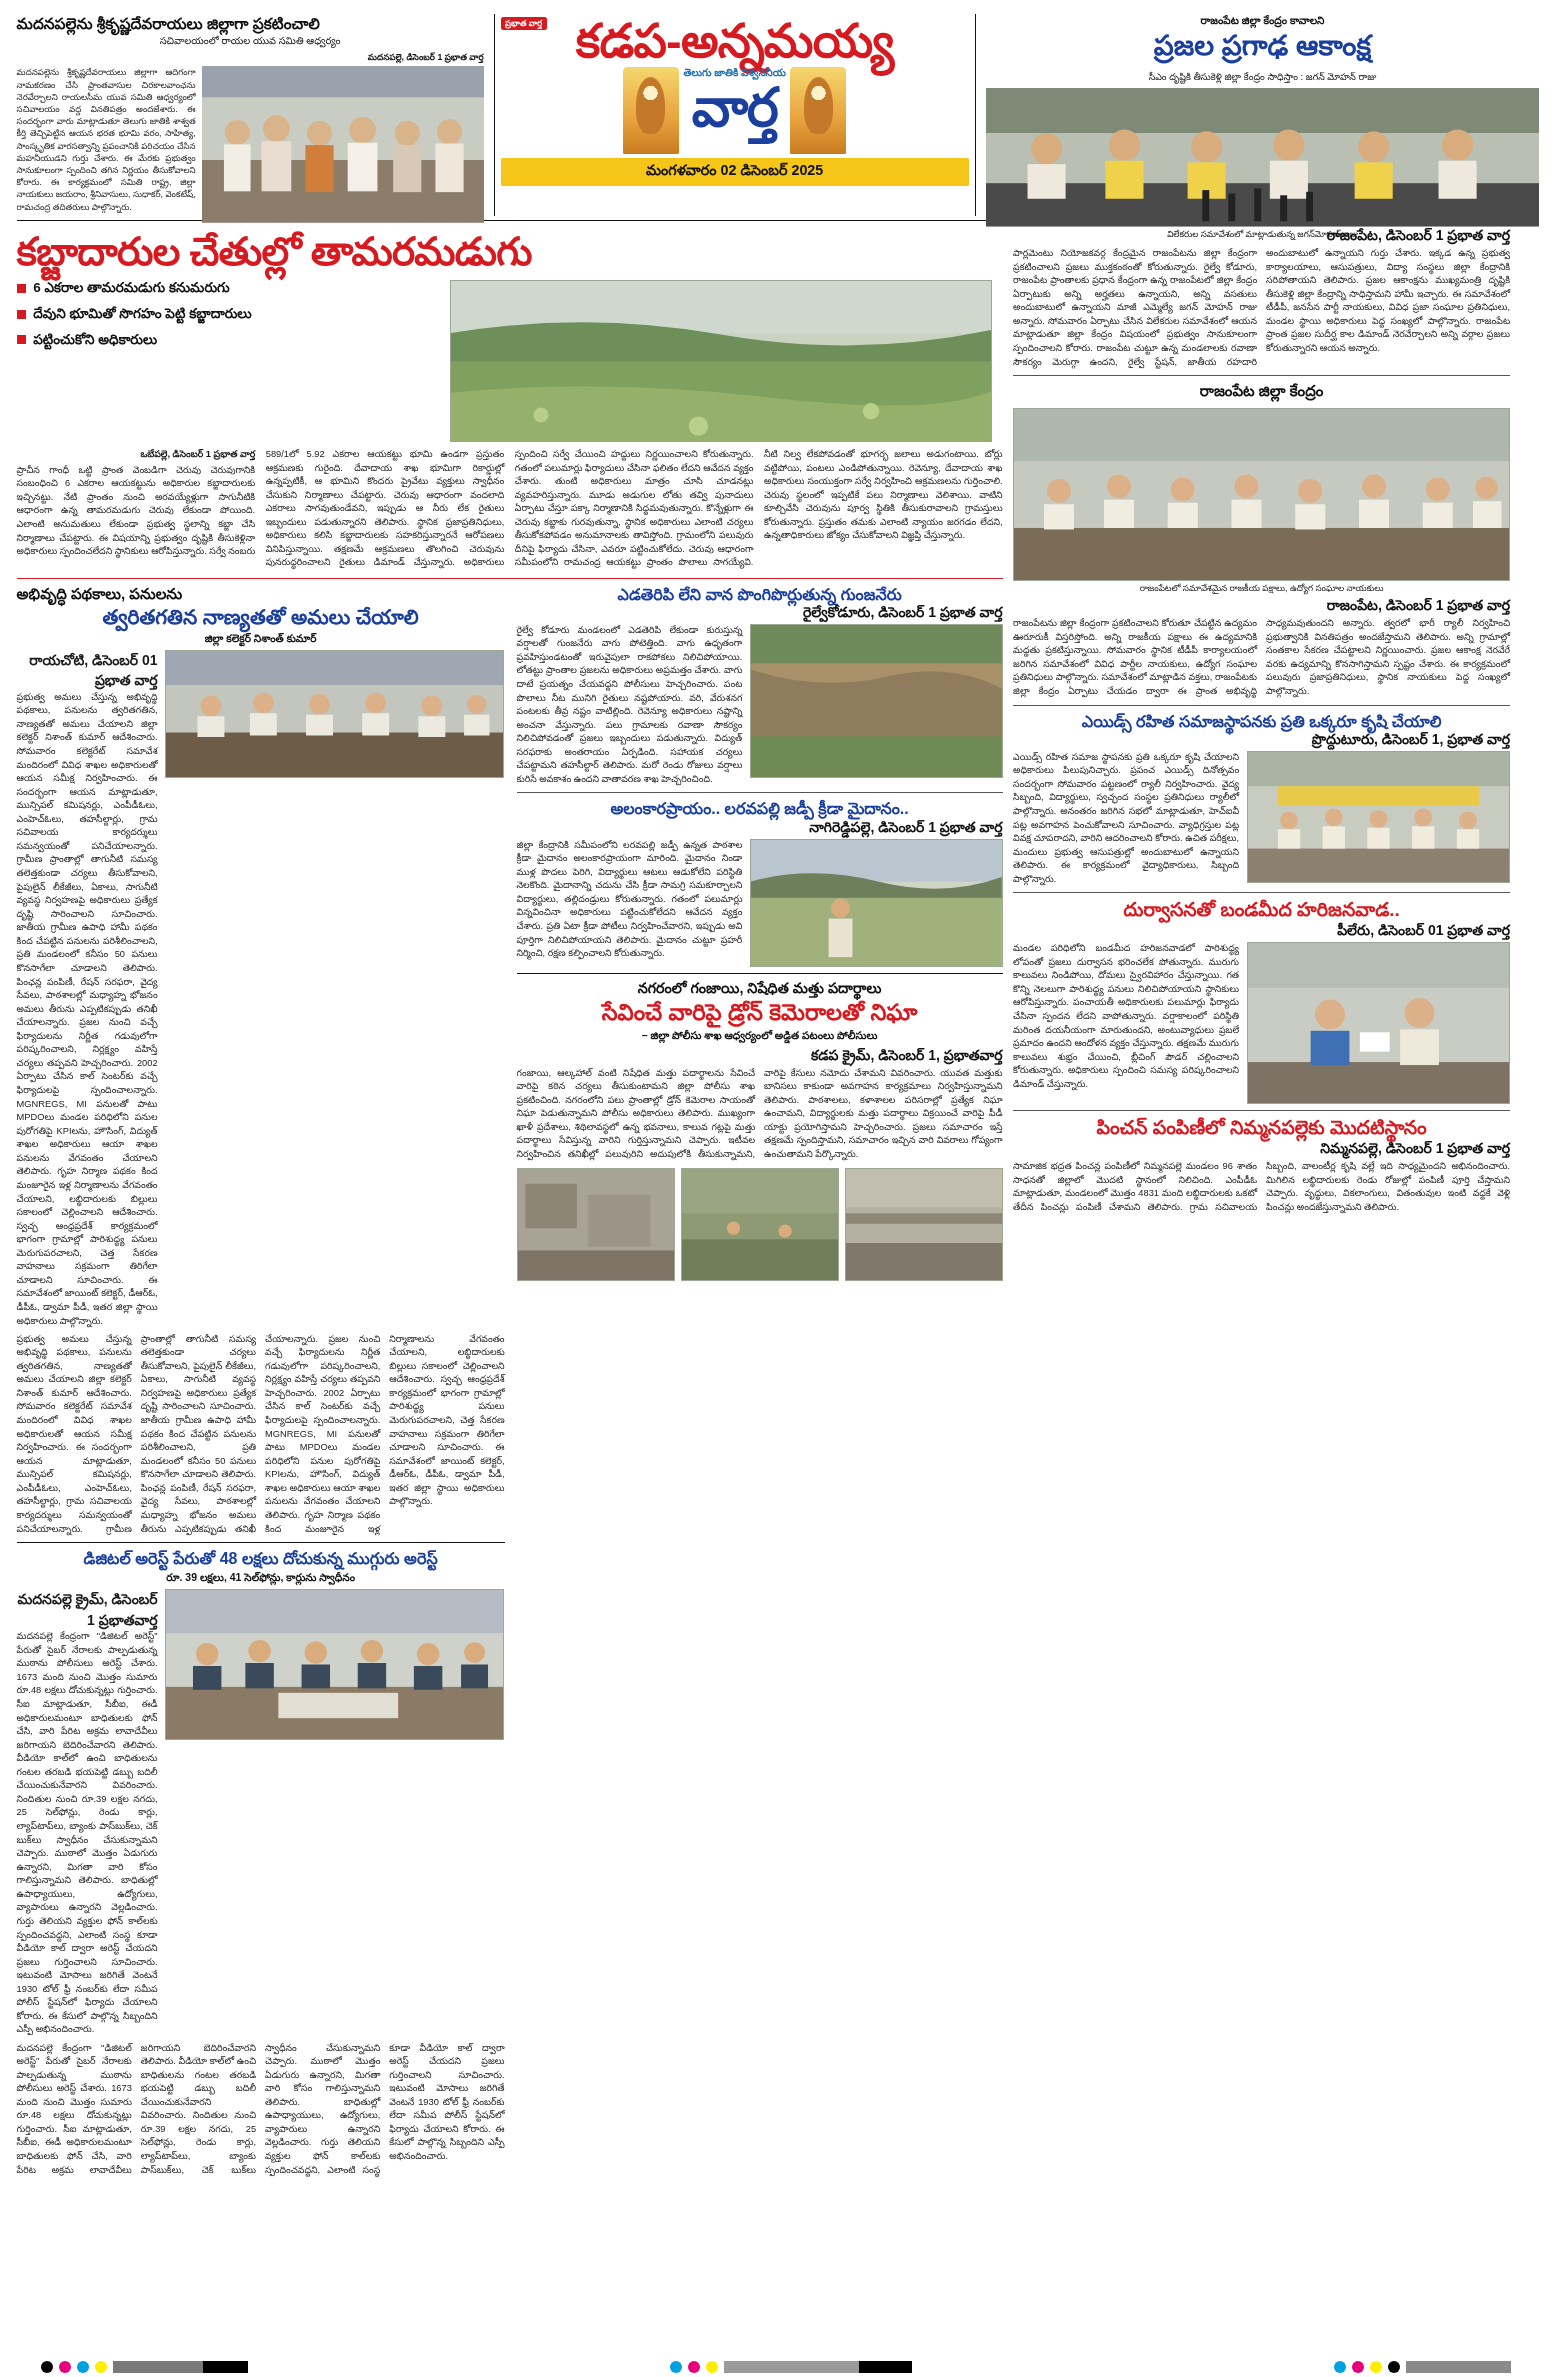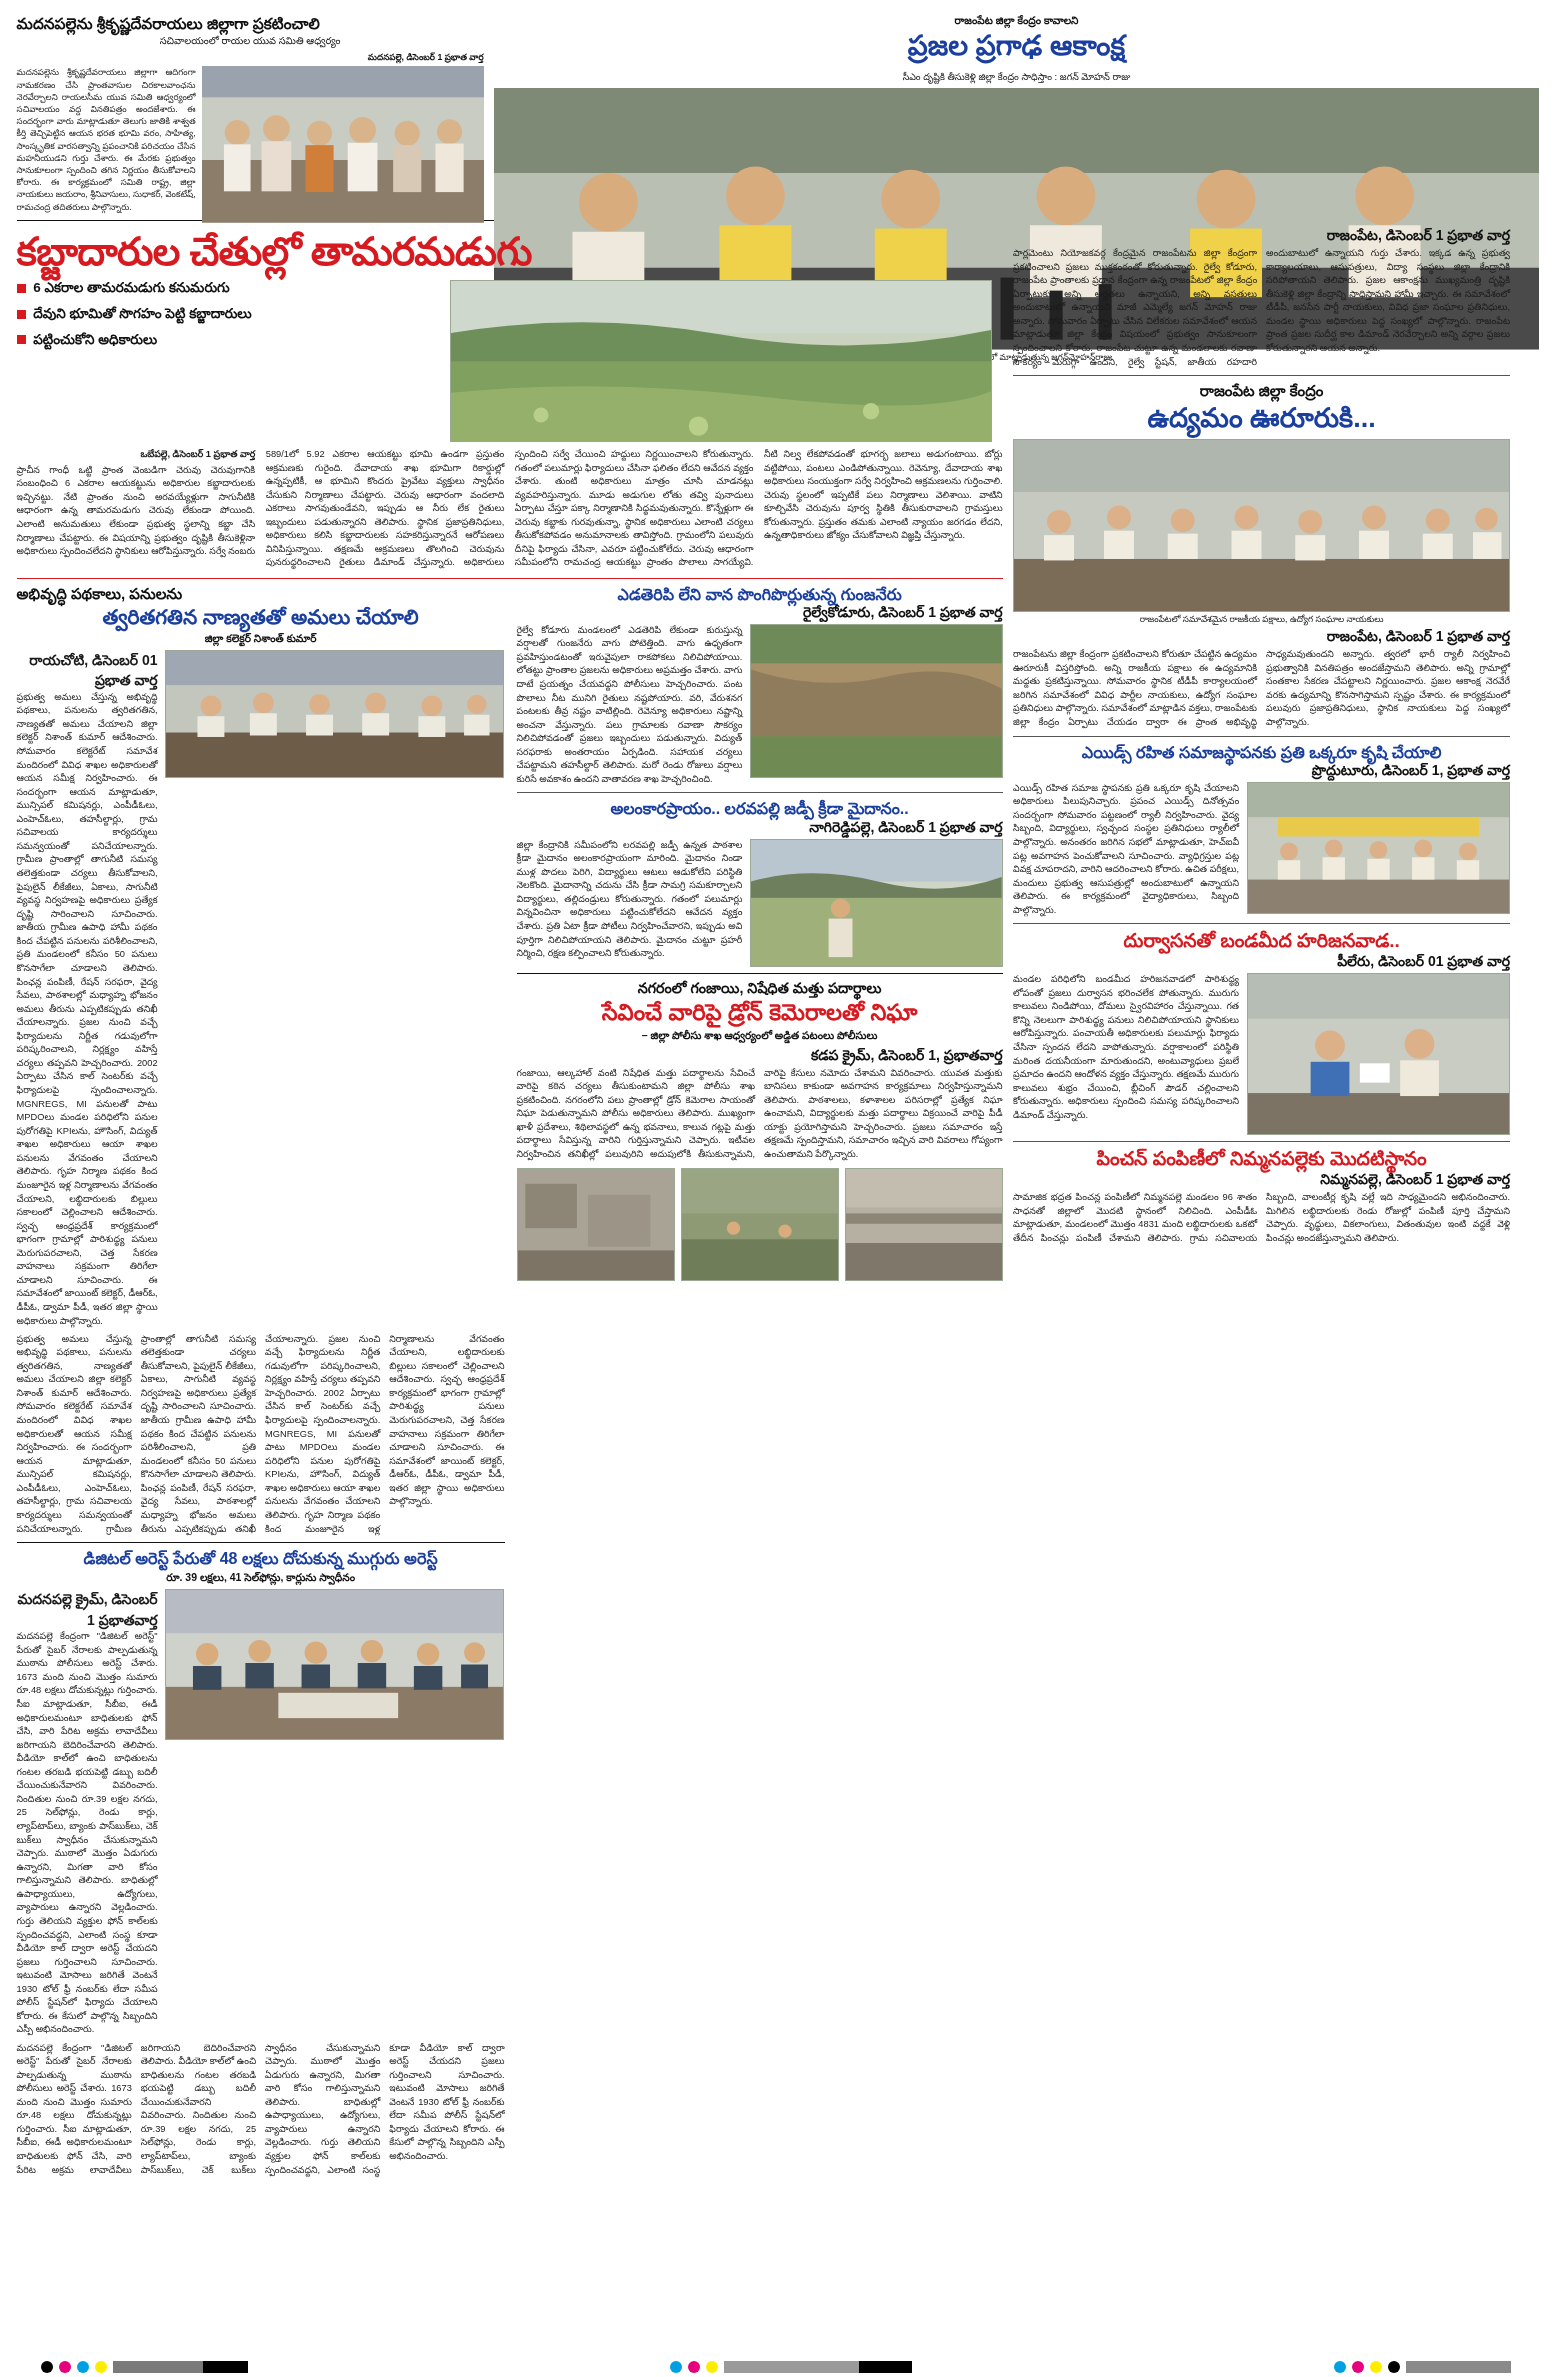--- a/index.html
+++ b/index.html
@@ -175,20 +175,34 @@
               <circle cx="262" cy="86" r="16"></circle>
                 <rect x="244" y="101" width="36" height="60" fill="#d7c9b6"></rect>
               <circle cx="316" cy="84" r="16"></circle>
                 <rect x="298" y="99" width="36" height="62" fill="#efe7da"></rect>
             </g>
           </svg>
         </div>
       </div>
     </div>
 
+    <div class="mh-center">
+      <div class="mh-flag">ప్రభాత
+వార్త</div>
+      <div class="mh-title">కడప-అన్నమయ్య</div>
+      <div class="mh-brandrow">
+        <div class="mh-deity"></div>
+        <div class="mh-brand-mid">
+          <div class="mh-tag">తెలుగు జాతికి విశ్వసనీయ</div>
+          <div class="mh-vaartha">వార్త</div>
+        </div>
+        <div class="mh-deity"></div>
+      </div>
+      <div class="mh-datebar">మంగళవారం 02 డిసెంబర్ 2025</div>
+    </div>
 
     <div class="mh-right">
       <div class="kicker">రాజంపేట జిల్లా కేంద్రం కావాలని</div>
       <h1>ప్రజల ప్రగాఢ ఆకాంక్ష</h1>
       <div class="sub2">సీఎం దృష్టికి తీసుకెళ్లి జిల్లా కేంద్రం సాధిస్తాం :  జగన్ మోహన్ రాజు</div>
       <div class="pic">
         <svg class="imgph" viewBox="0 0 640 160" preserveAspectRatio="none">
           <rect width="640" height="160" fill="#b9bfb2"></rect>
           <rect y="0" width="640" height="52" fill="#7e8a75"></rect>
           <rect y="110" width="640" height="50" fill="#4a4a4a"></rect>
@@ -411,21 +425,20 @@
     </div>
 
     <div class="col-right">
 
       <div class="mini-byline">రాజంపేట, డిసెంబర్ 1 ప్రభాత వార్త</div>
       <div class="body-text" style="column-count:2;column-gap:9px;">పార్లమెంటు నియోజకవర్గ కేంద్రమైన రాజంపేటను జిల్లా కేంద్రంగా ప్రకటించాలని ప్రజలు ముక్తకంఠంతో కోరుతున్నారు. రైల్వే కోడూరు, రాజంపేట ప్రాంతాలకు ప్రధాన కేంద్రంగా ఉన్న రాజంపేటలో జిల్లా కేంద్రం ఏర్పాటుకు అన్ని అర్హతలు ఉన్నాయని, అన్ని వసతులు అందుబాటులో ఉన్నాయని మాజీ ఎమ్మెల్యే జగన్ మోహన్ రాజు అన్నారు. సోమవారం ఏర్పాటు చేసిన విలేకరుల సమావేశంలో ఆయన మాట్లాడుతూ జిల్లా కేంద్రం విషయంలో ప్రభుత్వం సానుకూలంగా స్పందించాలని కోరారు. రాజంపేట చుట్టూ ఉన్న మండలాలకు రవాణా సౌకర్యం మెరుగ్గా ఉందని, రైల్వే స్టేషన్, జాతీయ రహదారి అందుబాటులో ఉన్నాయని గుర్తు చేశారు. ఇక్కడ ఉన్న ప్రభుత్వ కార్యాలయాలు, ఆసుపత్రులు, విద్యా సంస్థలు జిల్లా కేంద్రానికి సరిపోతాయని తెలిపారు. ప్రజల ఆకాంక్షను ముఖ్యమంత్రి దృష్టికి తీసుకెళ్లి జిల్లా కేంద్రాన్ని సాధిస్తామని హామీ ఇచ్చారు. ఈ సమావేశంలో టీడీపీ, జనసేన పార్టీ నాయకులు, వివిధ ప్రజా సంఘాల ప్రతినిధులు, మండల స్థాయి అధికారులు పెద్ద సంఖ్యలో పాల్గొన్నారు. రాజంపేట ప్రాంత ప్రజల సుదీర్ఘ కాల డిమాండ్ నెరవేర్చాలని అన్ని వర్గాల ప్రజలు కోరుతున్నారని ఆయన అన్నారు.</div>
 
       <div class="thin-rule" style="margin:6px 0;"></div>
 
       <div style="text-align:center;font-size:15px;font-weight:bold;">రాజంపేట జిల్లా కేంద్రం</div>
-      <div class="sec-head-blue" style="text-align:center;font-size:27px;">ఉద్యమం ఊరూరుకి...</div>
       <div class="photo" style="width:100%;height:173px;margin-top:4.5px;">
         <svg class="imgph" viewBox="0 0 660 230" preserveAspectRatio="none">
           <rect width="660" height="230" fill="#c6c9c0"></rect>
           <rect y="0" width="660" height="70" fill="#aeb6ae"></rect>
           <rect y="160" width="660" height="70" fill="#7b6c58"></rect>
           <g fill="#dcb189">
             <circle cx="60" cy="110" r="16"></circle>
               <circle cx="140" cy="104" r="16"></circle>
             <circle cx="225" cy="108" r="16"></circle>
               <circle cx="310" cy="104" r="16"></circle>

